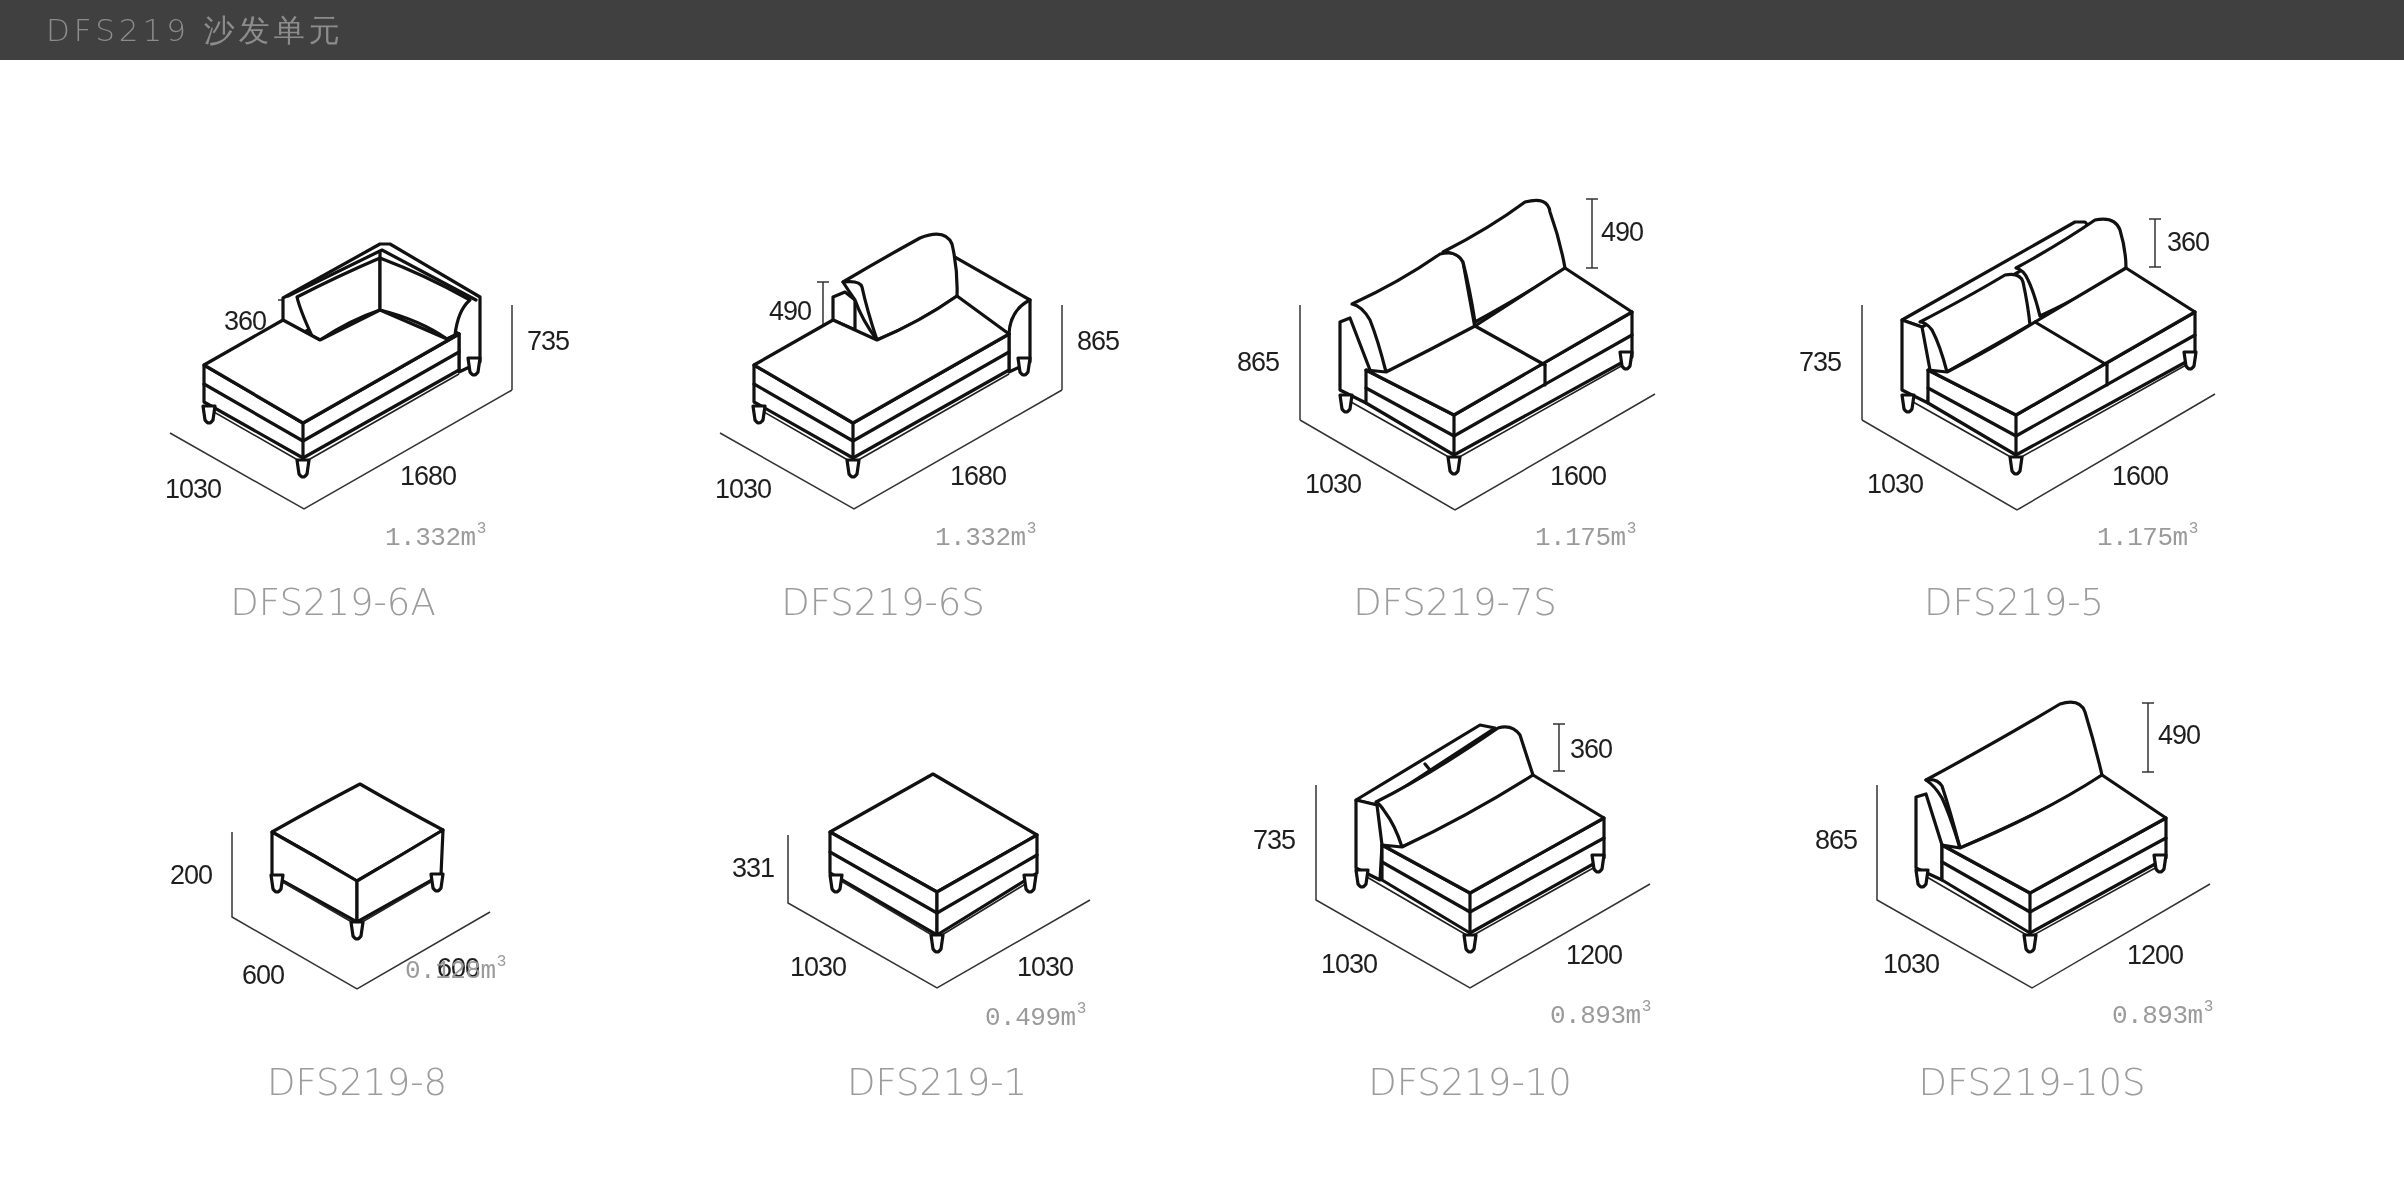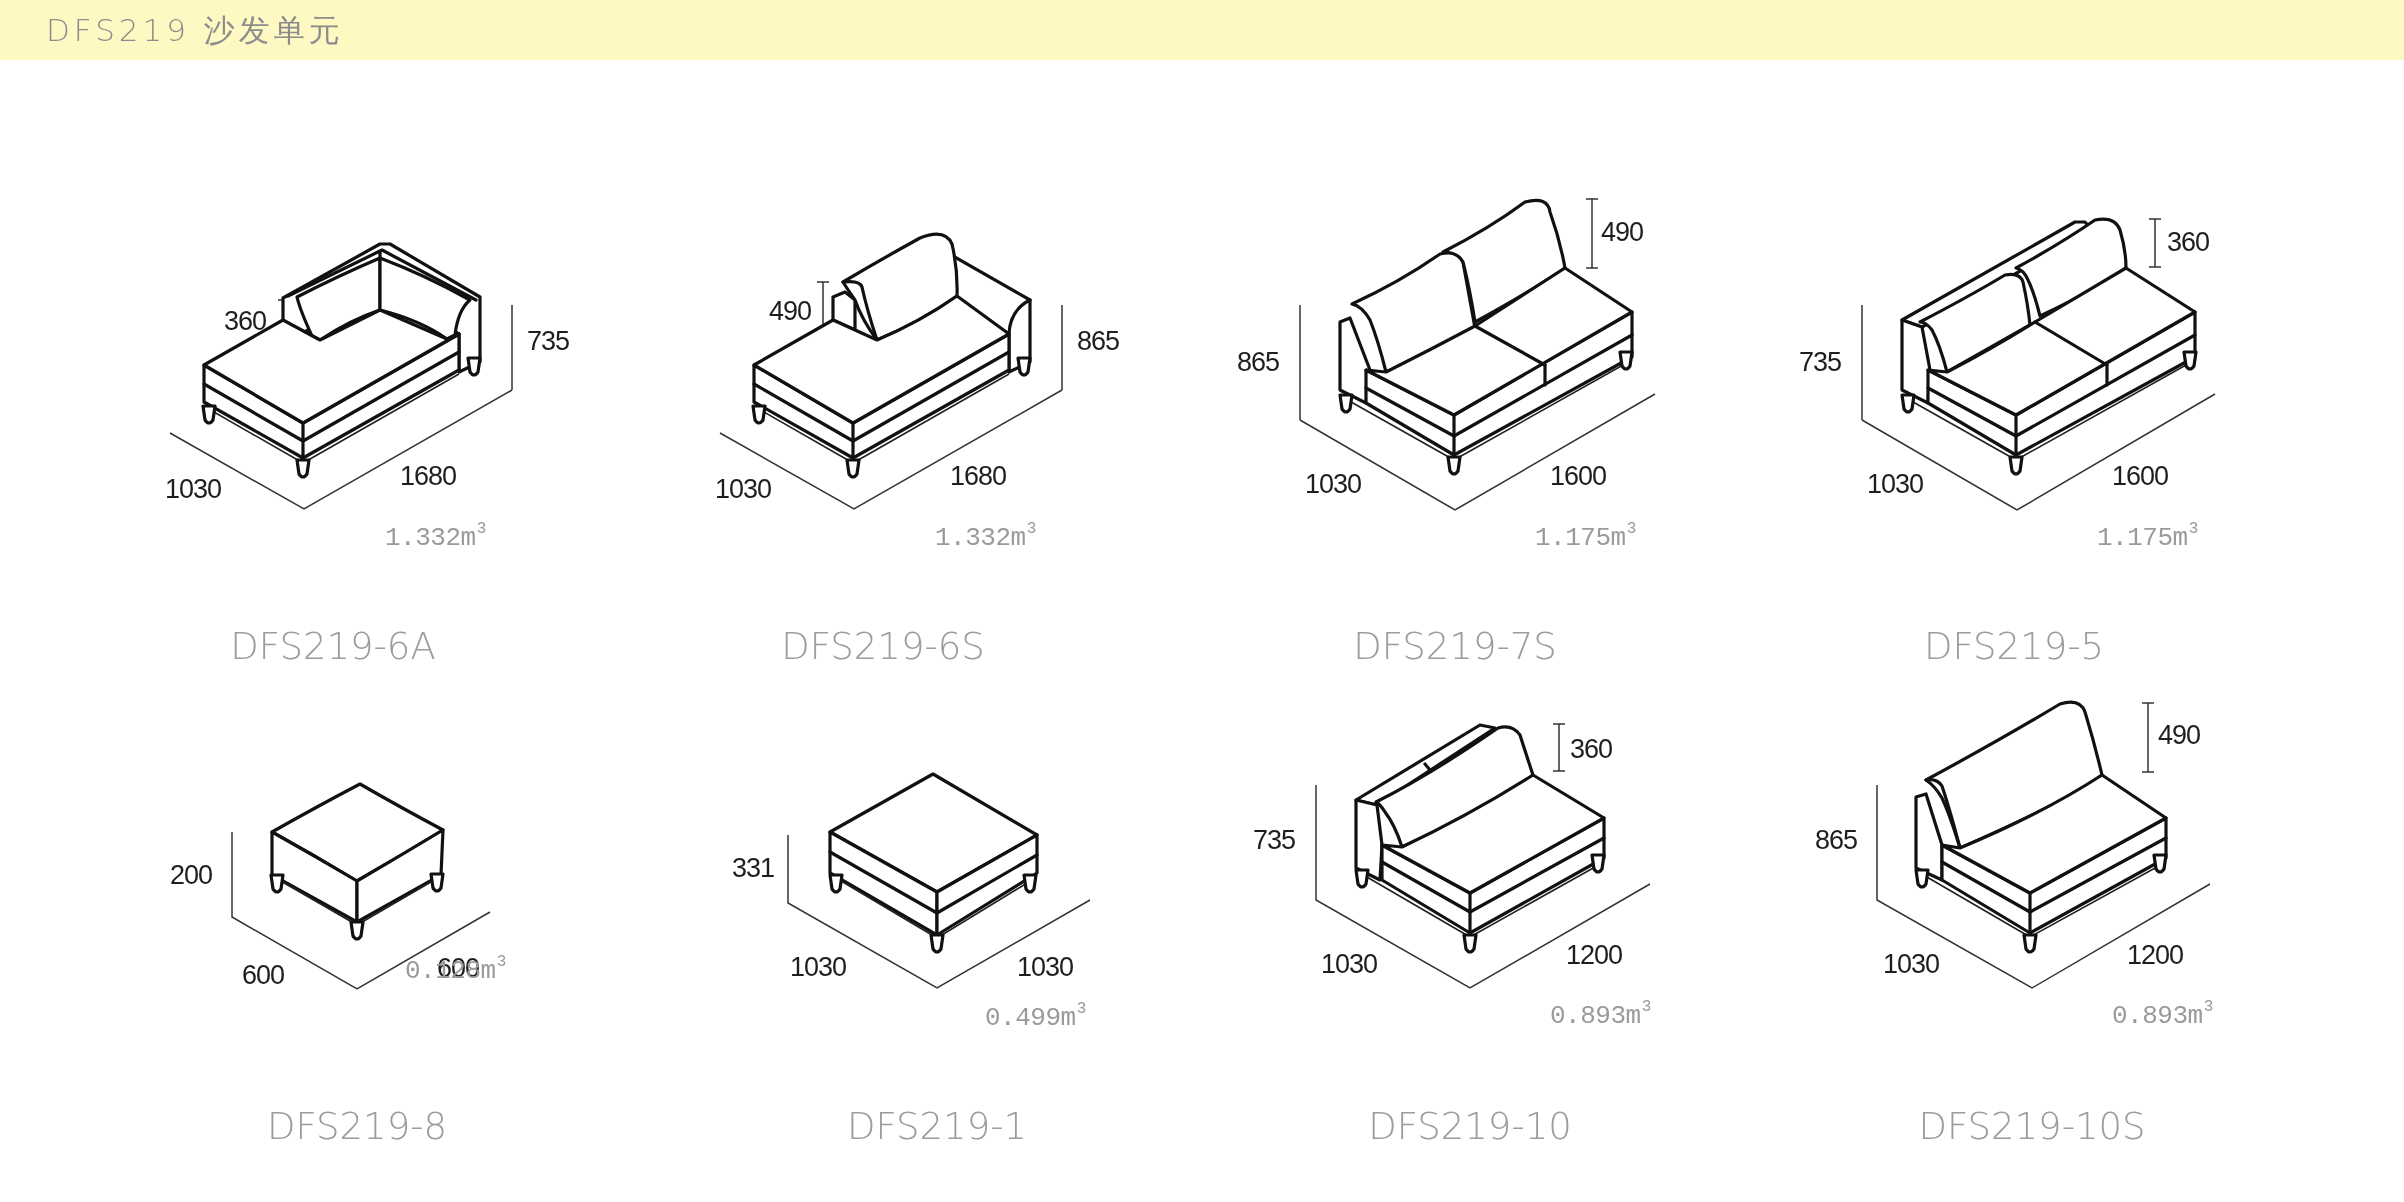--- a/index.html
+++ b/index.html
@@ -1,26 +1,26 @@
 <!DOCTYPE html>
 <html><head>
 <meta charset="utf-8">
 <style>
   html, body { margin: 0; padding: 0; background: #ffffff; }
   body { width: 2404px; height: 1202px; position: relative; overflow: hidden;
          font-family: "Liberation Sans", "DejaVu Sans", sans-serif; }
-  .header { position: absolute; left: 0; top: 0; width: 2404px; height: 60px; background: #fef9c3; }
+  .header { position: absolute; left: 0; top: 0; width: 2404px; height: 60px; background: #404040; }
   .header-title { position: absolute; left: 46px; top: 10px; font-size: 31px; letter-spacing: 4px;
                   color: #8c8c8c; font-family: "DejaVu Sans", sans-serif; font-weight: 300; white-space: nowrap; }
   svg.art { position: absolute; left: 0; top: 0; }
   .dim { position: absolute; font-size: 27px; color: #1e1e1e; white-space: nowrap; line-height: 1; letter-spacing: -1px; }
   .vol { position: absolute; font-size: 26px; color: #9a9a9a; white-space: nowrap; line-height: 1; letter-spacing: -0.5px; font-family: Liberation Mono, monospace; }
   .vol sup { font-size: 16px; position: relative; top: -2px; margin-left: 1px; }
   .model { position: absolute; font-size: 37px; color: #9c9c9c; white-space: nowrap; line-height: 1;
-           font-family: "DejaVu Sans", sans-serif; font-weight: 300; transform: translateX(-50%); letter-spacing: 0px; margin-top: 44px; }
+           font-family: "DejaVu Sans", sans-serif; font-weight: 300; transform: translateX(-50%); letter-spacing: 0px; }
   .s { fill: #ffffff; stroke: #111; stroke-width: 3.2; stroke-linejoin: round; stroke-linecap: round; }
   .sn { fill: none; stroke: #111; stroke-width: 3.2; stroke-linejoin: round; stroke-linecap: round; }
   .thin { fill: none; stroke: #222; stroke-width: 1.6; }
   .dl { fill: none; stroke: #333; stroke-width: 1.5; }
 </style>
 </head>
 <body>
 
 <div class="header">
   <div class="header-title">DFS219 沙发单元</div>

